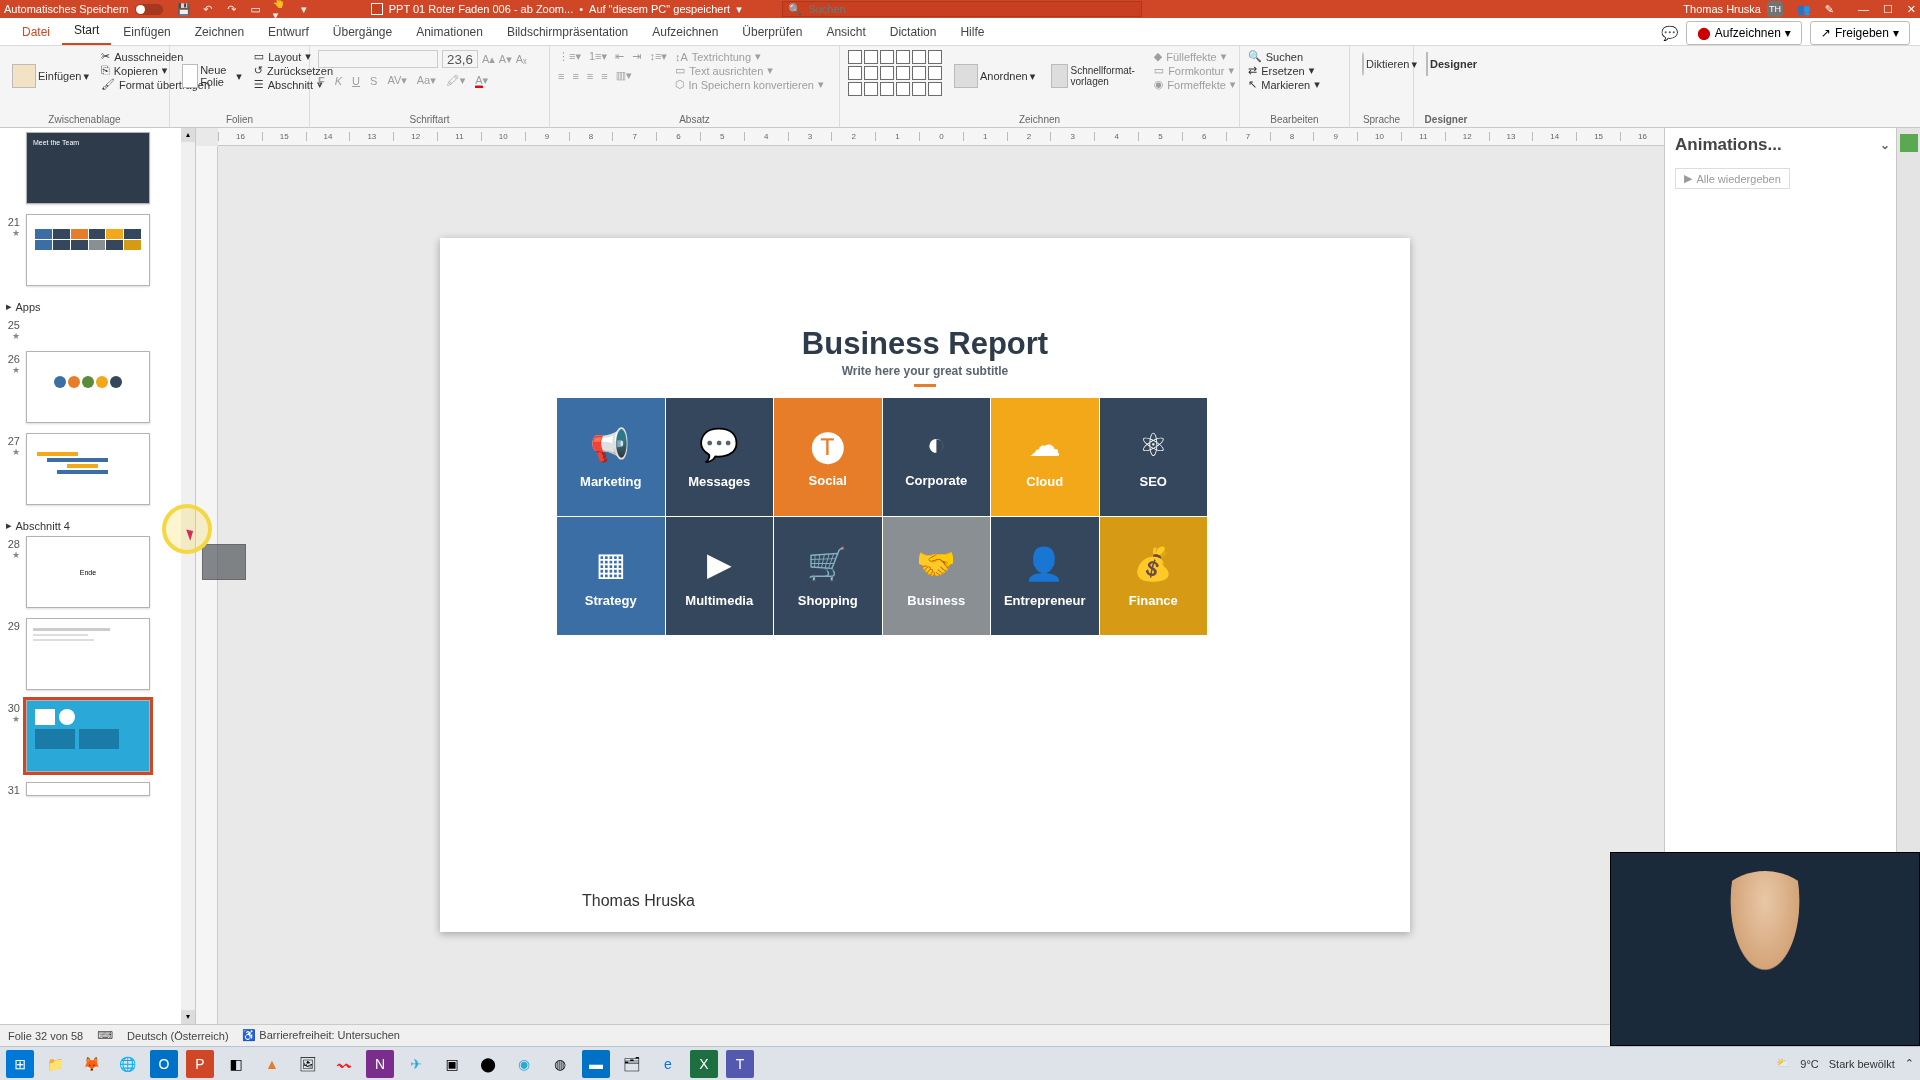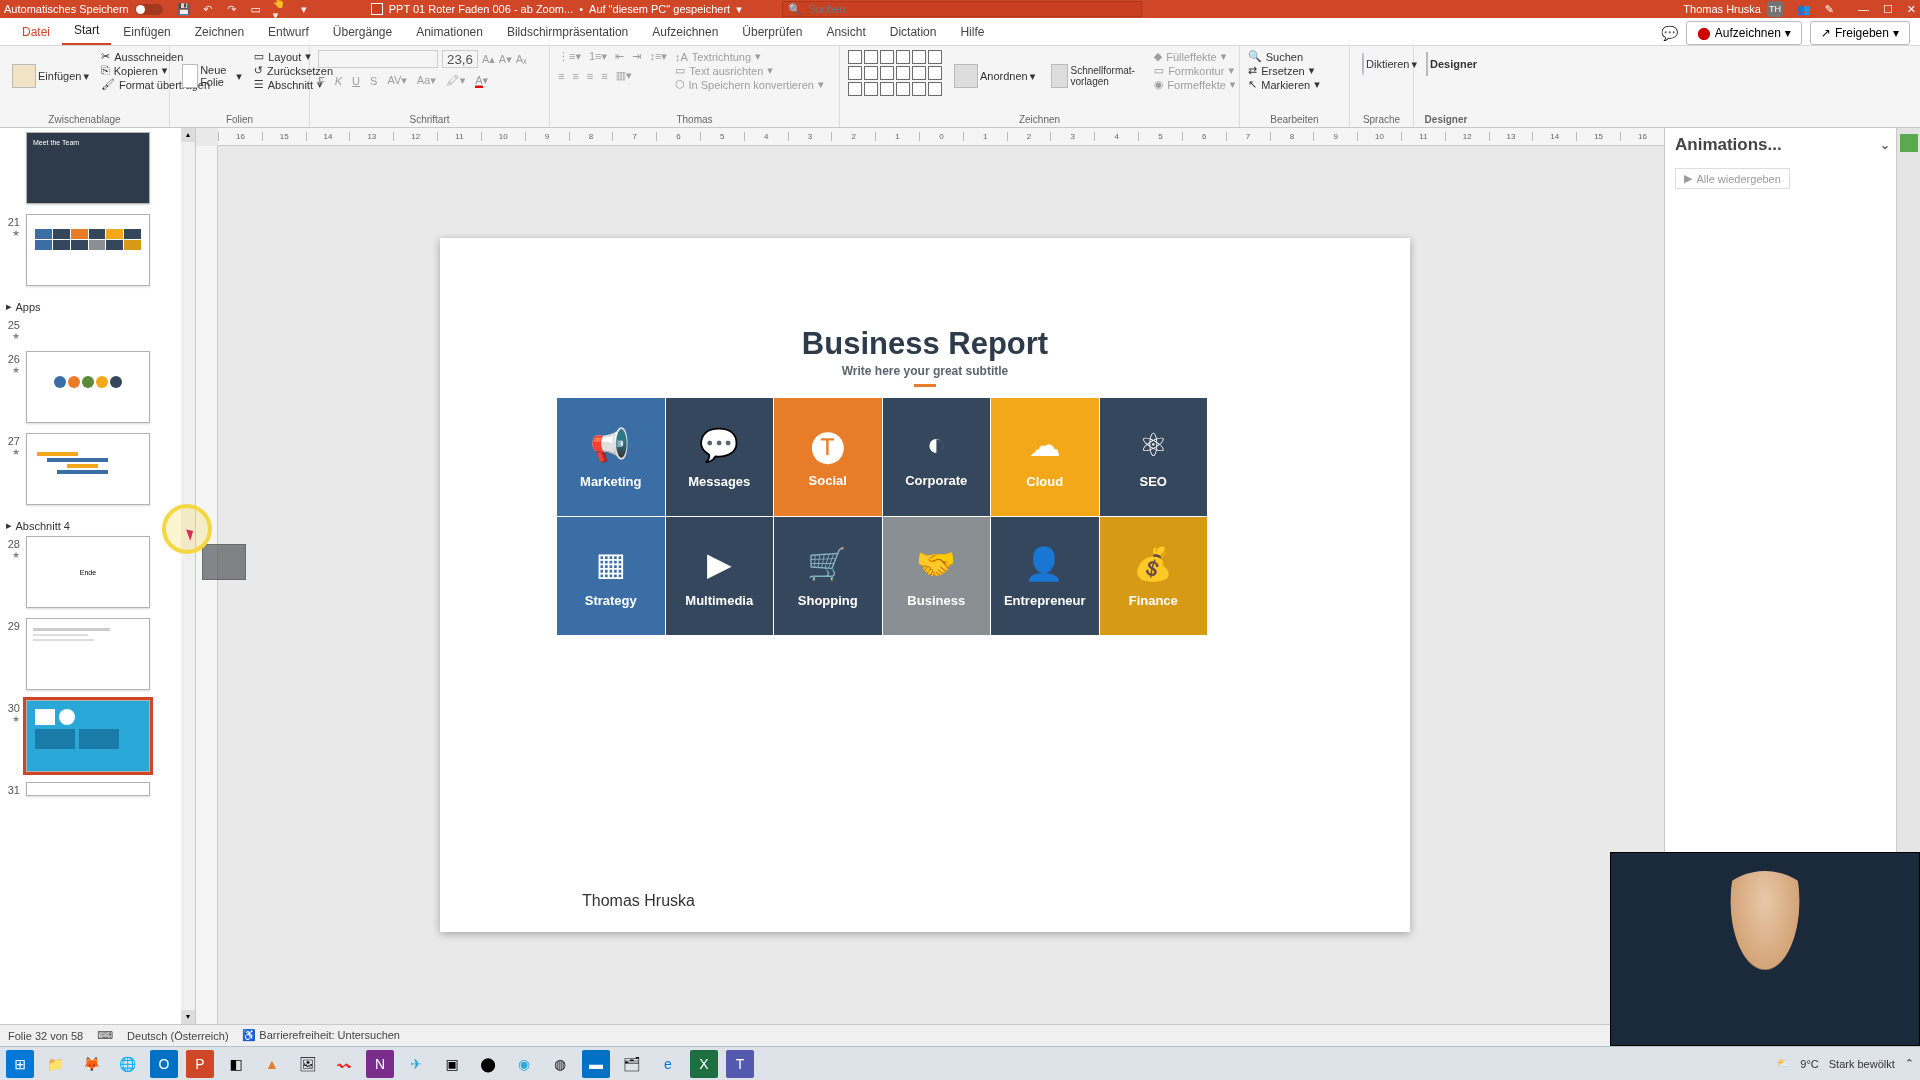--- a/index.html
+++ b/index.html
@@ -240,21 +240,21 @@
           <span>≡</span>
           <span>▥▾</span>
         </div>
       </div>
       <div class="rows">
         <div class="row disabled">↕A <span>Textrichtung</span> ▾</div>
         <div class="row disabled">▭ <span>Text ausrichten</span> ▾</div>
         <div class="row disabled">⬡ <span>In Speichern konvertieren</span> ▾</div>
       </div>
     </div>
-    <div class="label">Thomas</div>
+    <div class="label">Absatz</div>
   </div>
   <div class="group" style="width:400px;">
     <div class="cols">
       <div class="shape-grid">
         <span></span>
           <span></span>
           <span></span>
           <span></span>
           <span></span>
           <span></span>

